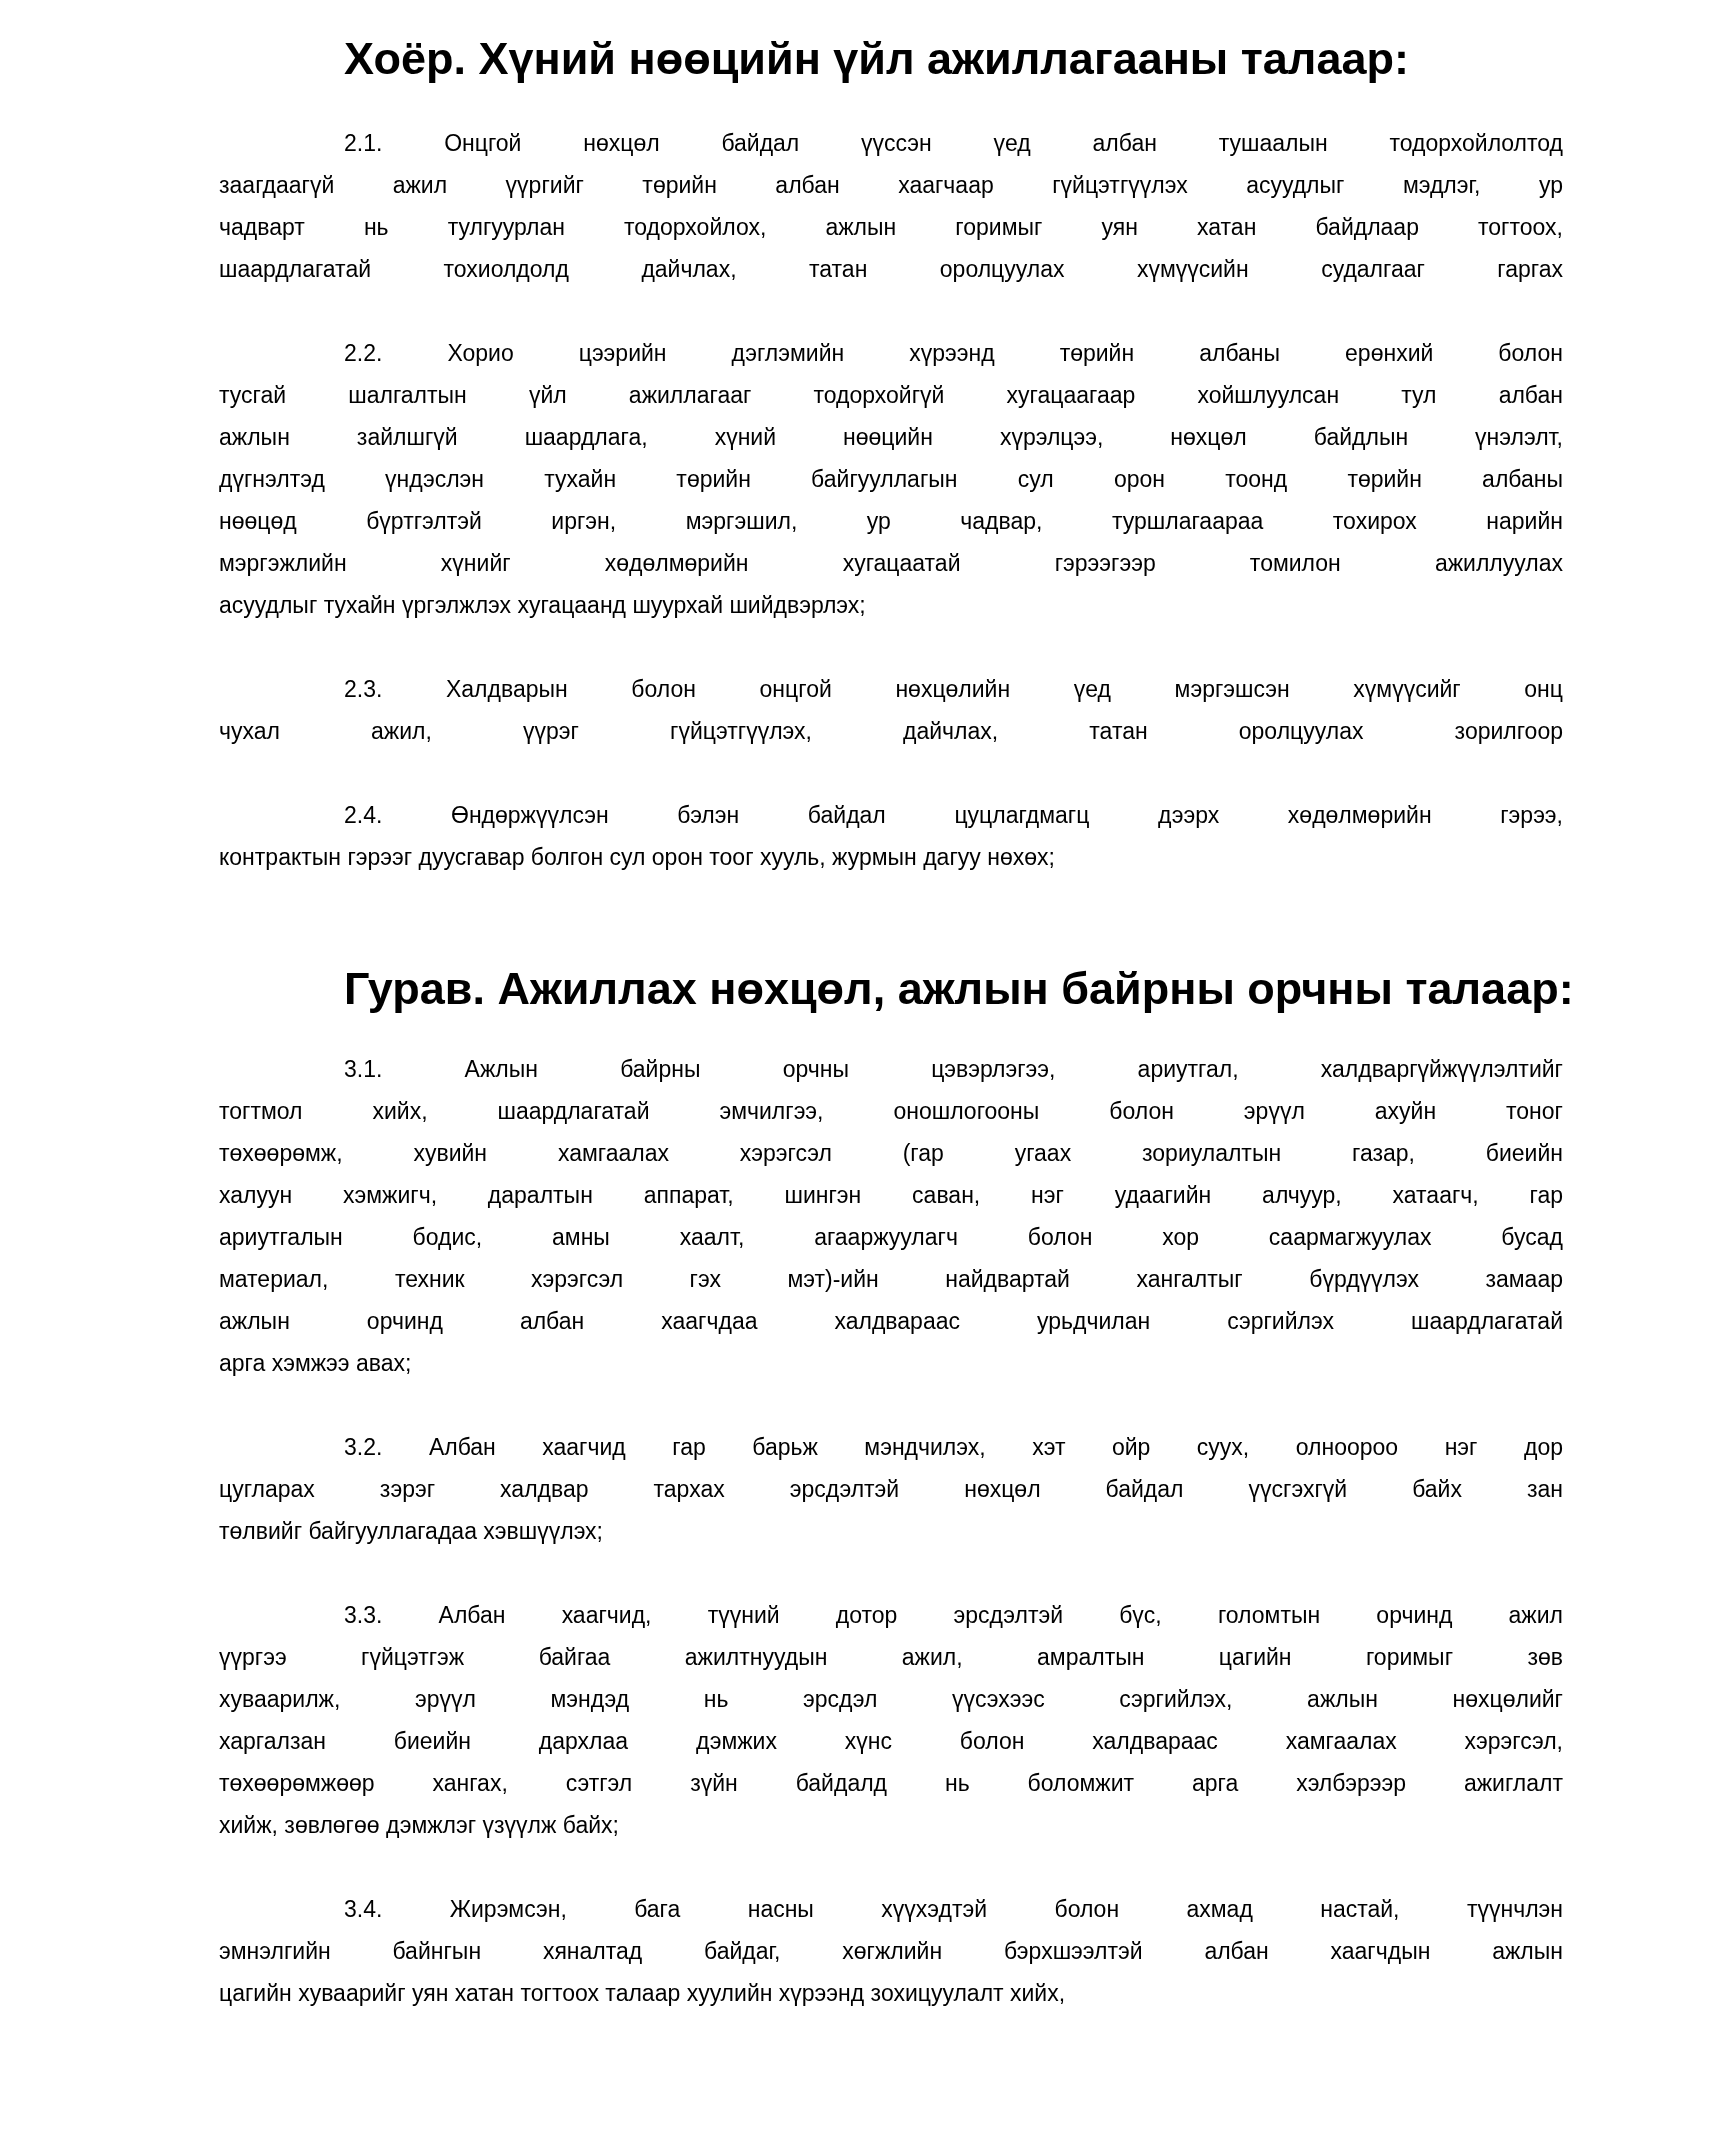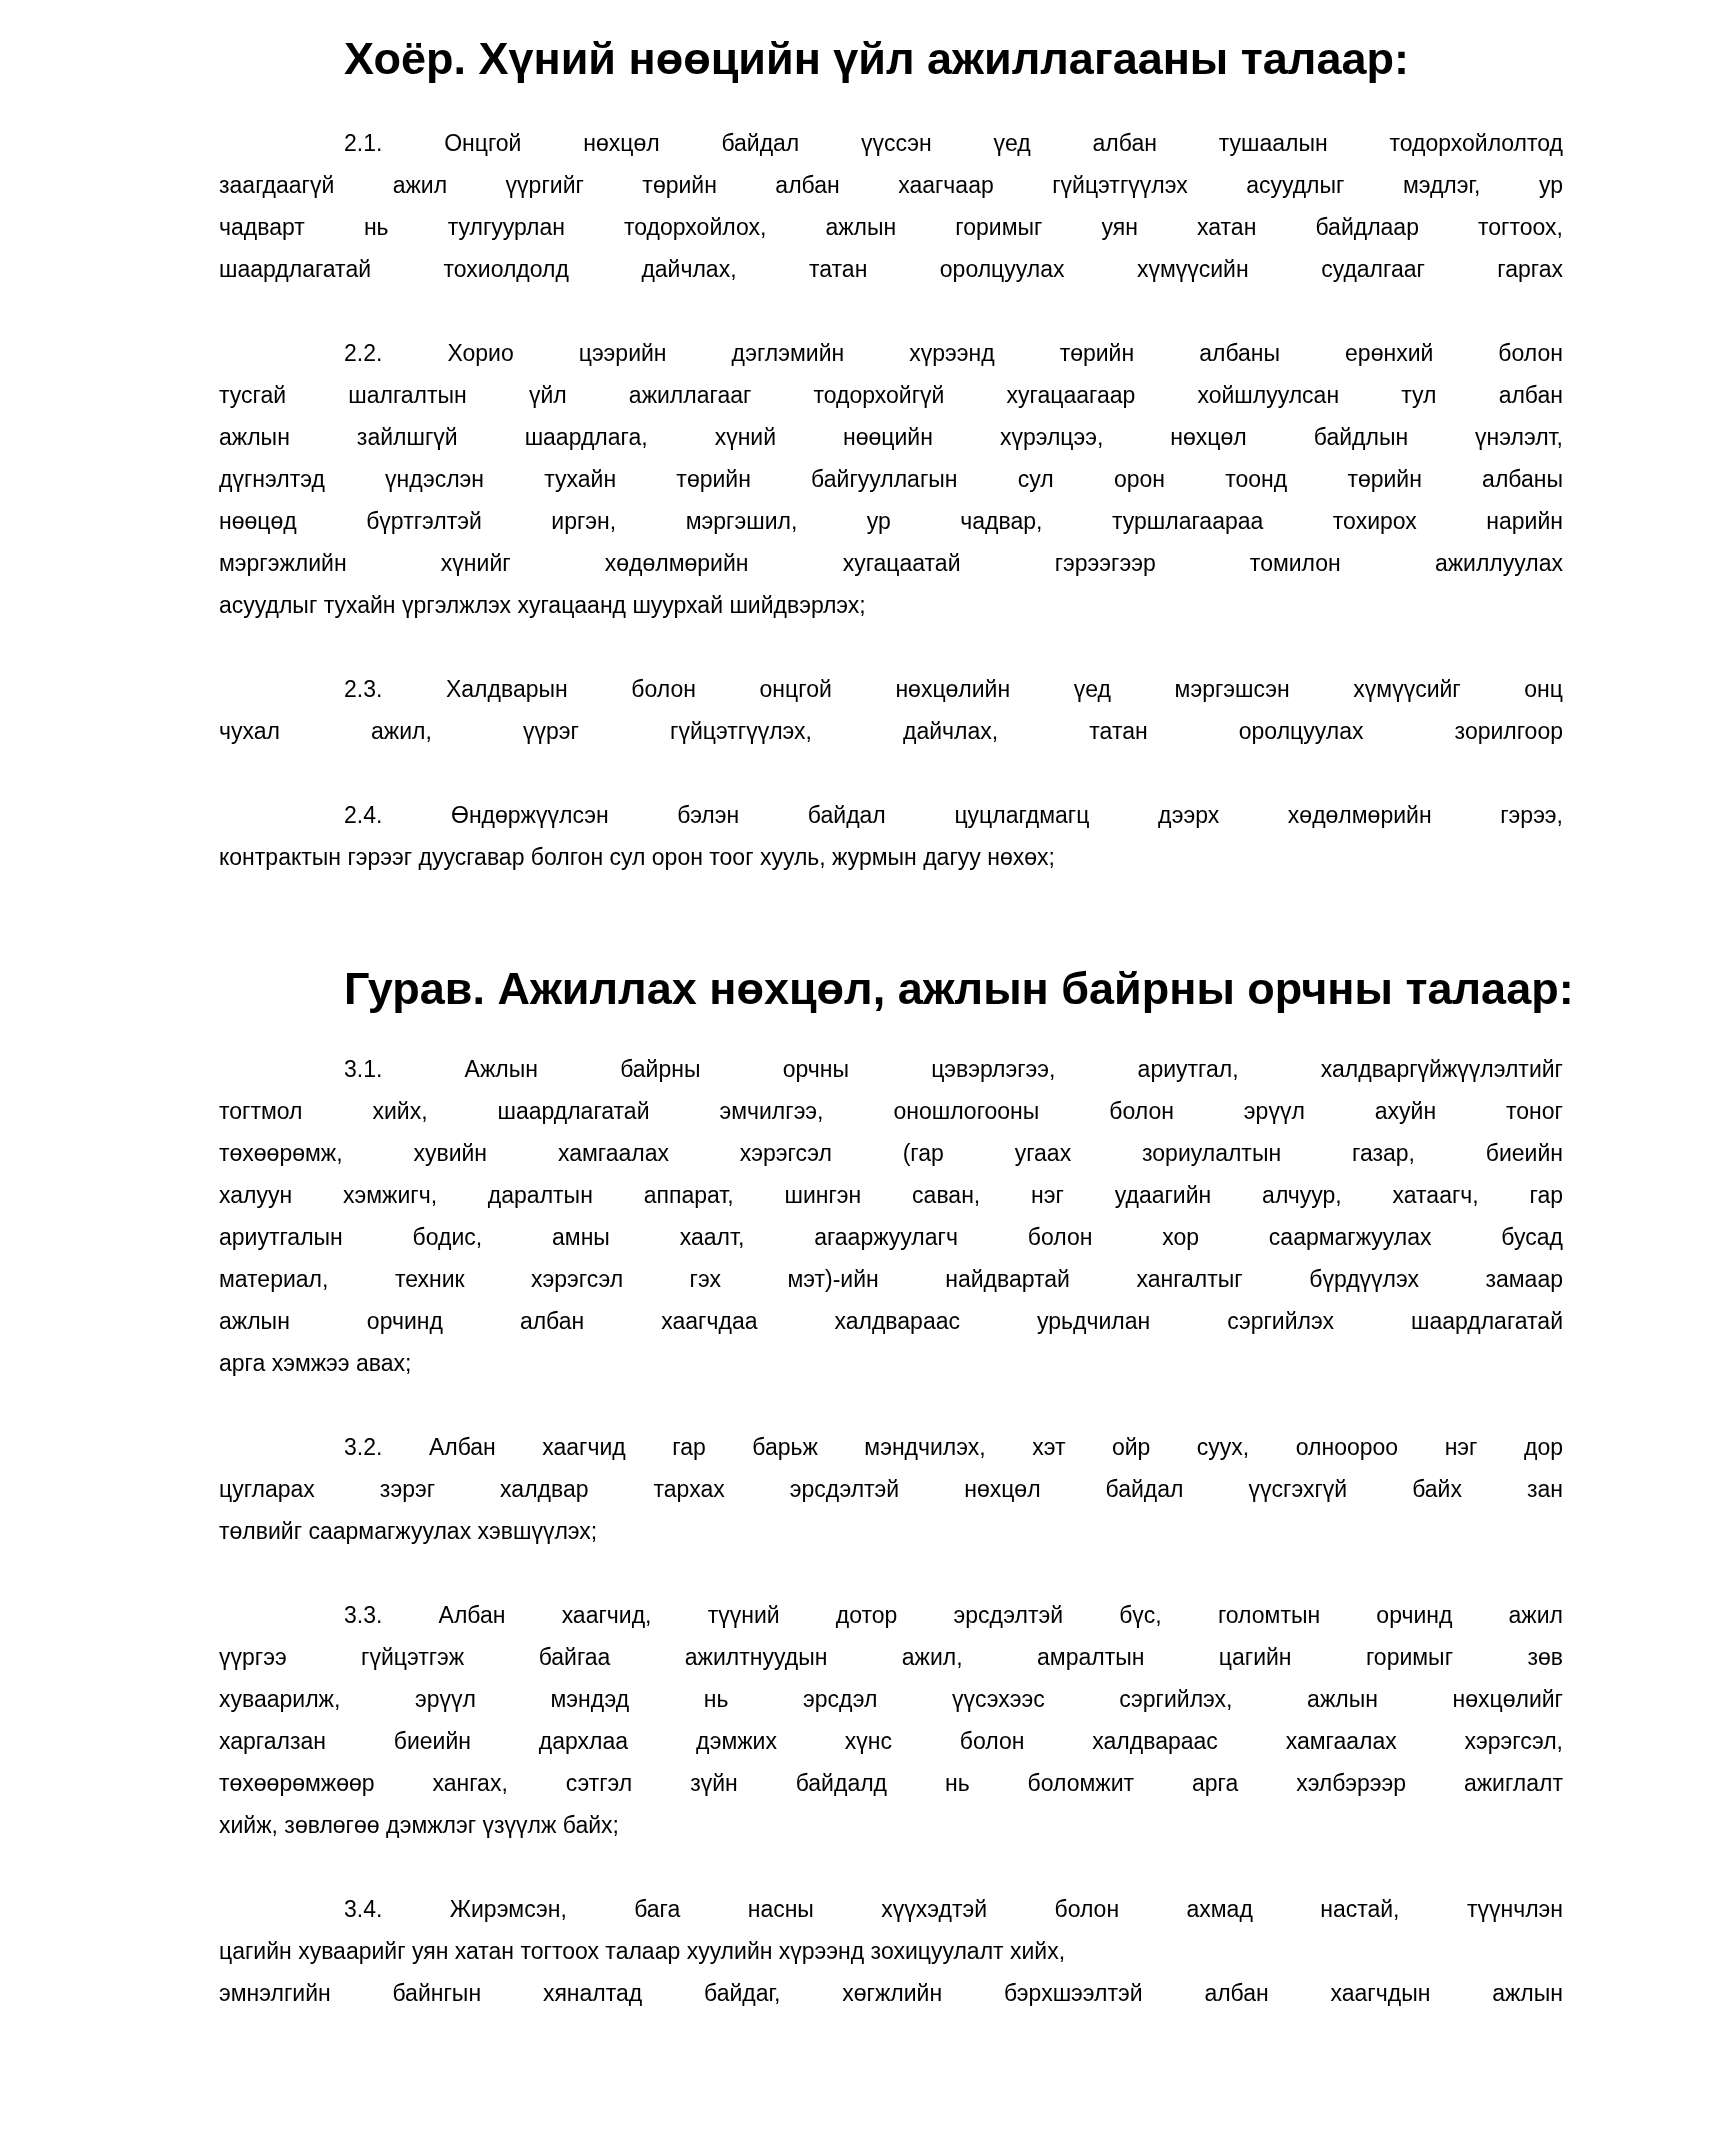--- a/index.html
+++ b/index.html
@@ -106,34 +106,34 @@
       <div class="line justify">ариутгалын бодис, амны хаалт, агааржуулагч болон хор саармагжуулах бусад</div>
       <div class="line justify">материал, техник хэрэгсэл гэх мэт)-ийн найдвартай хангалтыг бүрдүүлэх замаар</div>
       <div class="line justify">ажлын орчинд албан хаагчдаа халдвараас урьдчилан сэргийлэх шаардлагатай</div>
       <div class="line">арга хэмжээ авах;</div>
     </div>
     <div class="gap1"></div>
 
     <div class="para">
       <div class="line justify first">3.2. Албан хаагчид гар барьж мэндчилэх, хэт ойр суух, олноороо нэг дор</div>
       <div class="line justify">цугларах зэрэг халдвар тархах эрсдэлтэй нөхцөл байдал үүсгэхгүй байх зан</div>
-      <div class="line">төлвийг саармагжуулах хэвшүүлэх;</div>
+      <div class="line">төлвийг байгууллагадаа хэвшүүлэх;</div>
     </div>
     <div class="gap1"></div>
 
     <div class="para">
       <div class="line justify first">3.3. Албан хаагчид, түүний дотор эрсдэлтэй бүс, голомтын орчинд ажил</div>
       <div class="line justify">үүргээ гүйцэтгэж байгаа ажилтнуудын ажил, амралтын цагийн горимыг зөв</div>
       <div class="line justify">хуваарилж, эрүүл мэндэд нь эрсдэл үүсэхээс сэргийлэх, ажлын нөхцөлийг</div>
       <div class="line justify">харгалзан биеийн дархлаа дэмжих хүнс болон халдвараас хамгаалах хэрэгсэл,</div>
       <div class="line justify">төхөөрөмжөөр хангах, сэтгэл зүйн байдалд нь боломжит арга хэлбэрээр ажиглалт</div>
       <div class="line">хийж, зөвлөгөө дэмжлэг үзүүлж байх;</div>
     </div>
     <div class="gap1"></div>
 
     <div class="para">
       <div class="line justify first">3.4. Жирэмсэн, бага насны хүүхэдтэй болон ахмад настай, түүнчлэн</div>
+      <div class="line justify">эмнэлгийн байнгын хяналтад байдаг, хөгжлийн бэрхшээлтэй албан хаагчдын ажлын</div>
       <div class="line">цагийн хуваарийг уян хатан тогтоох талаар хуулийн хүрээнд зохицуулалт хийх,</div>
-      <div class="line justify">эмнэлгийн байнгын хяналтад байдаг, хөгжлийн бэрхшээлтэй албан хаагчдын ажлын</div>
     </div>
   </div>
 </div>
 
 
 </body></html>

